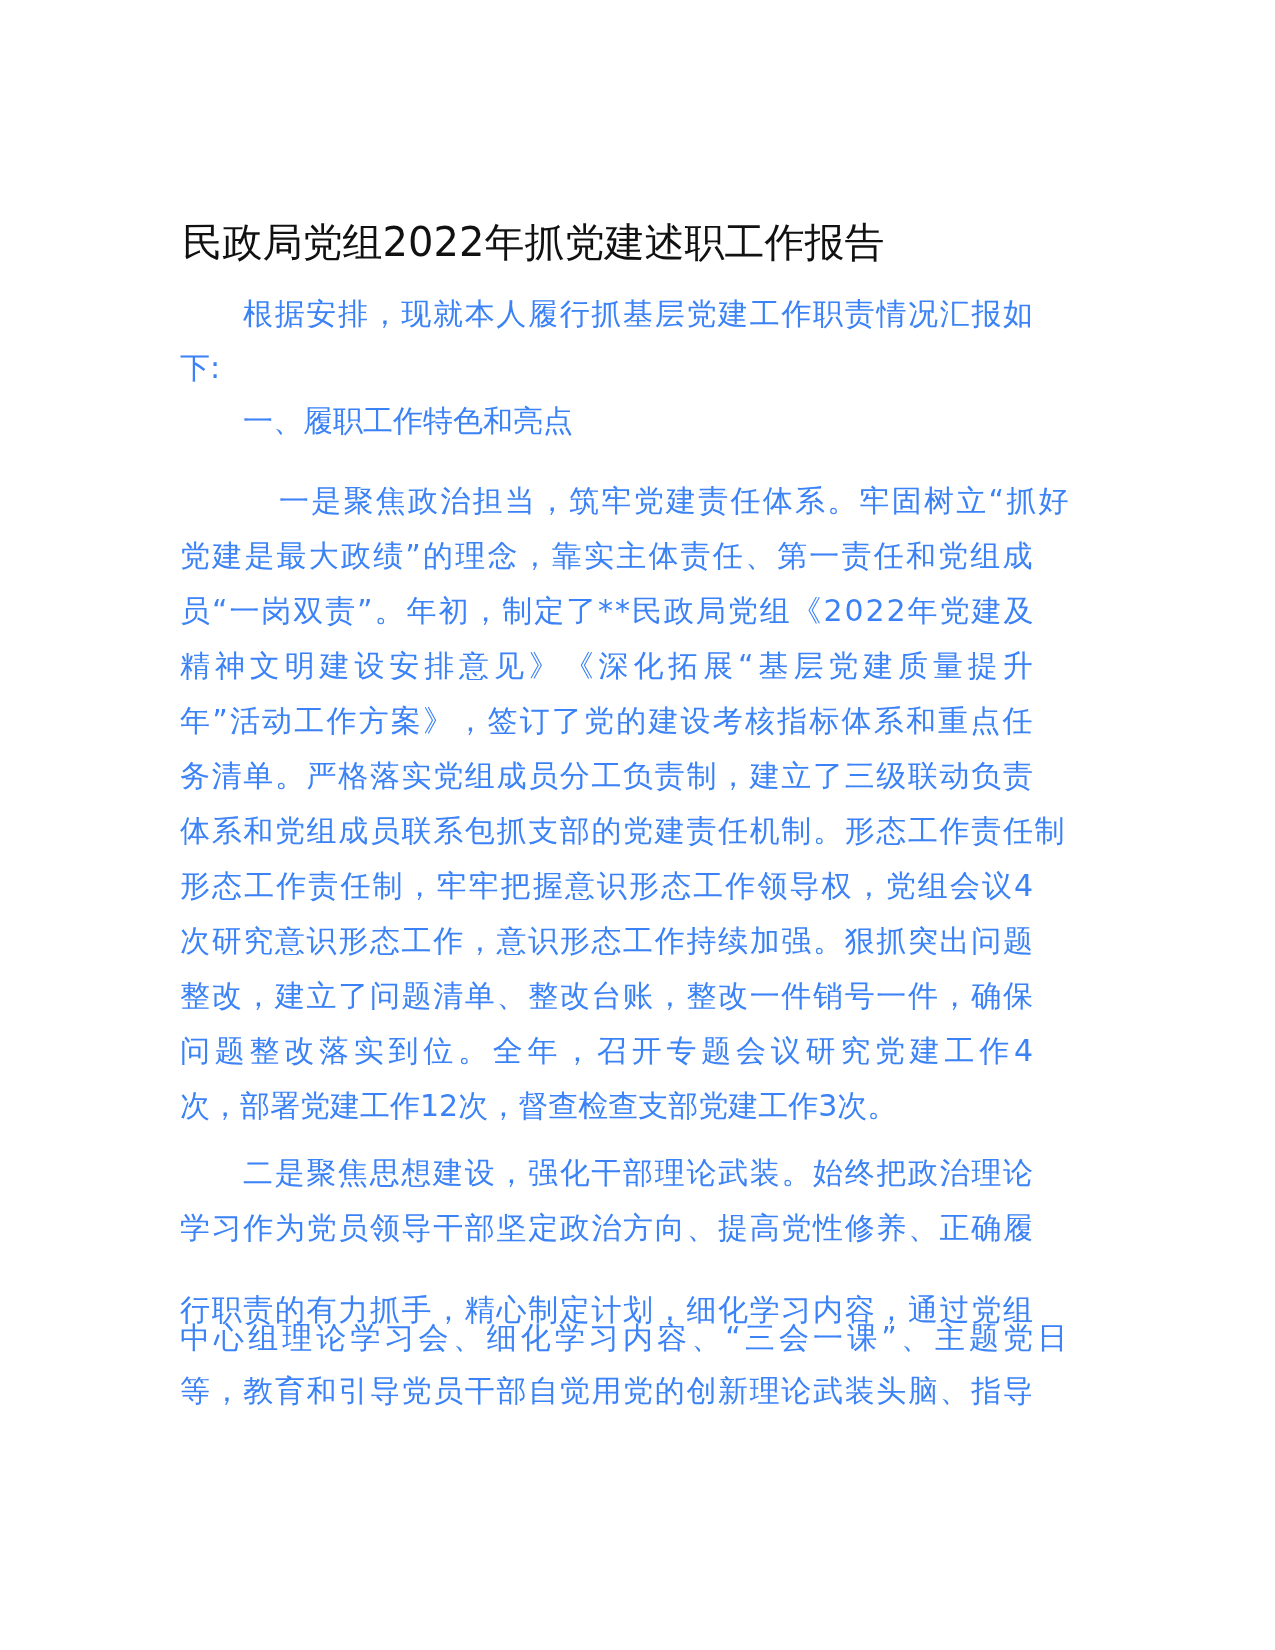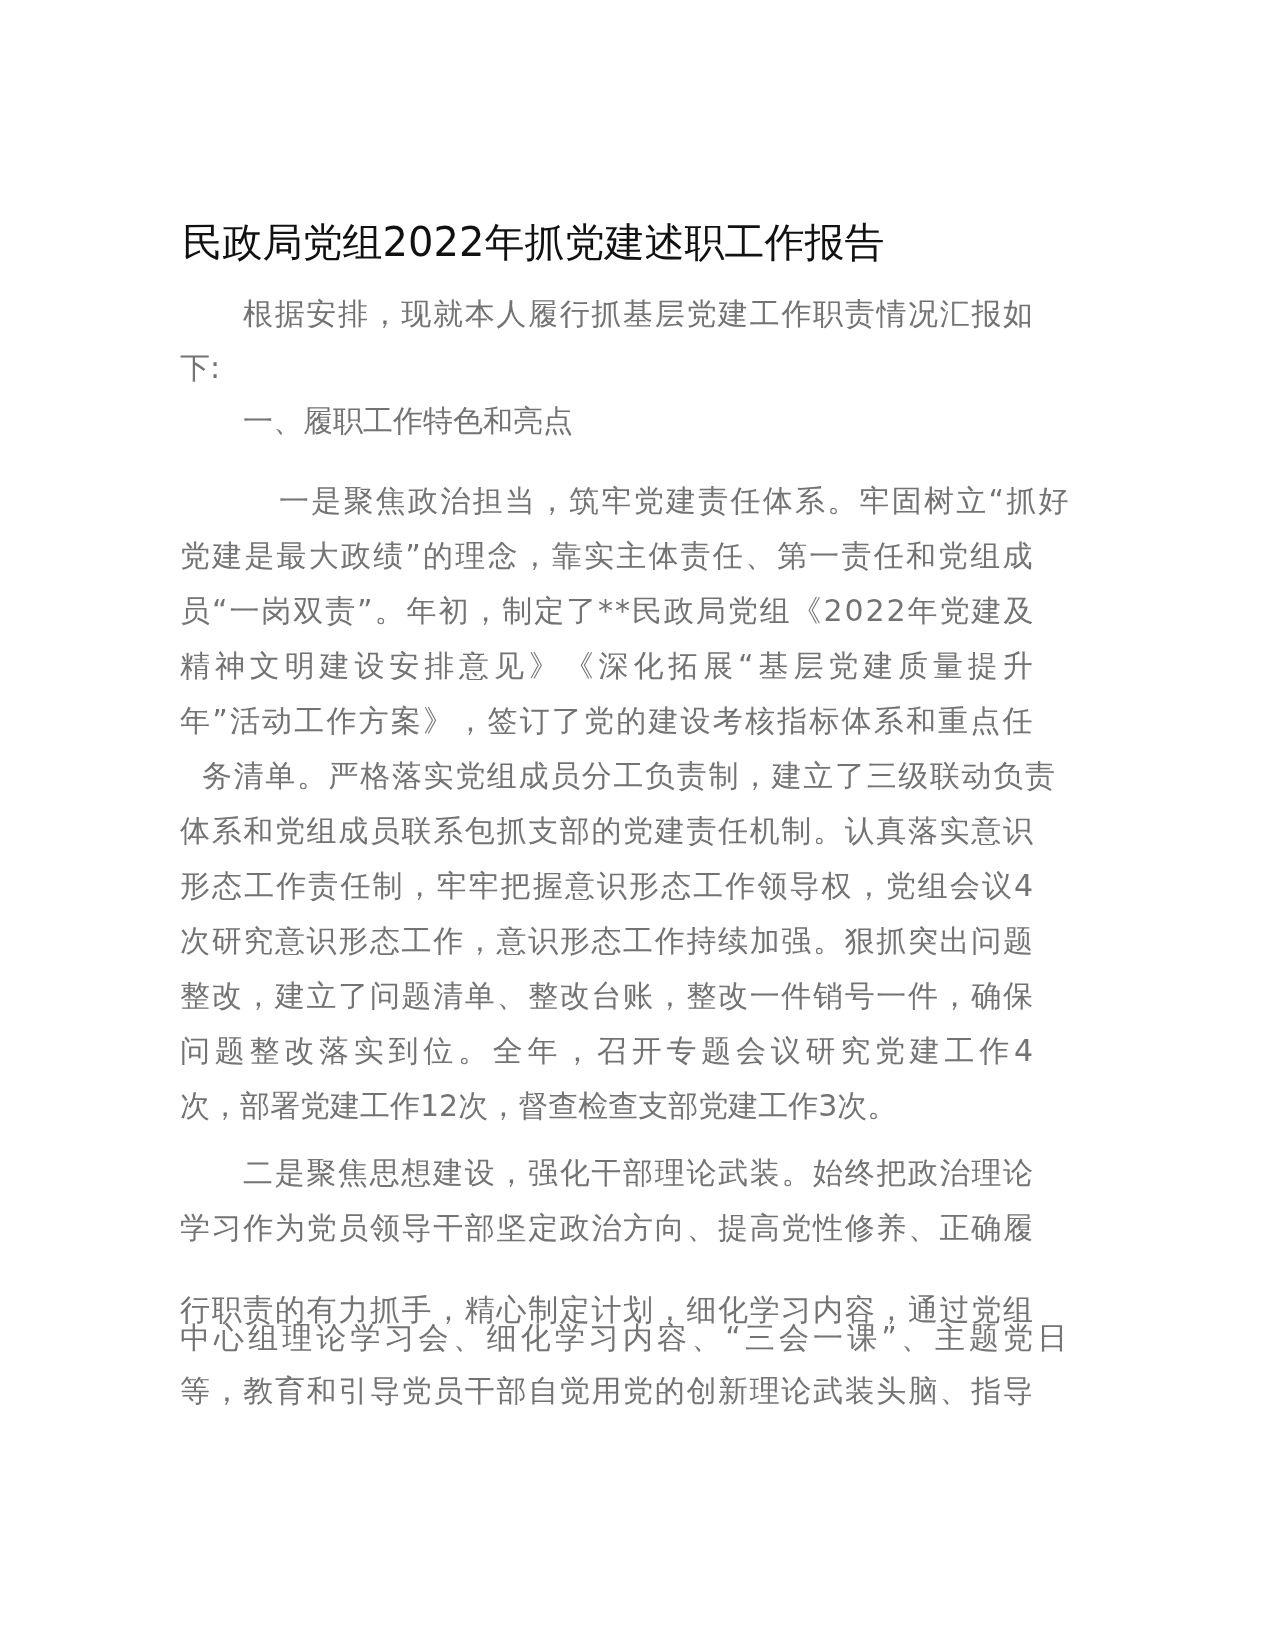--- a/index.html
+++ b/index.html
@@ -2,39 +2,39 @@
 <html><head>
 <meta charset="utf-8">
 <style>
   html, body { margin: 0; padding: 0; background: #ffffff; }
   body { width: 1275px; height: 1650px; position: relative; overflow: hidden;
          font-family: "DejaVu Sans", "Liberation Sans", sans-serif; color: #111; }
   .page { position: absolute; left: 0; top: 0; width: 1275px; height: 1650px; }
   .title { position: absolute; left: 0; width: 1067px; top: 212px; text-align: center;
            font-size: 40px; line-height: 60px; letter-spacing: 0px; color: #111; }
   .line { position: absolute; left: 180px; font-size: 30px; line-height: 44px;
-          white-space: nowrap; color: #737373; }
+          white-space: nowrap; color: #3b82f6; }
   .indent { left: 243px; }
 </style>
 </head>
 <body>
 
 <div class="page">
   <div class="title">民政局党组2022年抓党建述职工作报告</div>
   <div id="body-lines">
       <div class="line indent" style="top: 292px; letter-spacing: 1.67px;">根据安排，现就本人履行抓基层党建工作职责情况汇报如</div>
       <div class="line" style="top: 346px;">下:</div>
       <div class="line indent" style="top: 399px;">一、履职工作特色和亮点</div>
       <div class="line indent" style="top: 479px; letter-spacing: 2.25px; margin-left: 36px;">一是聚焦政治担当，筑牢党建责任体系。牢固树立“抓好</div>
       <div class="line" style="top: 534px; letter-spacing: 2.19px; text-align: right;">党建是最大政绩”的理念，靠实主体责任、第一责任和党组成</div>
       <div class="line" style="top: 589px; letter-spacing: 1.93px;">员“一岗双责”。年初，制定了**民政局党组《2022年党建及</div>
       <div class="line" style="top: 644px; letter-spacing: 4.88px;">精神文明建设安排意见》《深化拓展“基层党建质量提升</div>
       <div class="line" style="top: 699px; letter-spacing: 2.19px;">年”活动工作方案》，签订了党的建设考核指标体系和重点任</div>
-      <div class="line" style="top: 754px; letter-spacing: 1.65px; margin-left: 22px;">务清单。严格落实党组成员分工负责制，建立了三级联动负责</div>
-      <div class="line" style="top: 809px; letter-spacing: 1.65px;">体系和党组成员联系包抓支部的党建责任机制。认真落实意识</div>
+      <div class="line" style="top: 754px; letter-spacing: 1.65px;">务清单。严格落实党组成员分工负责制，建立了三级联动负责</div>
+      <div class="line" style="top: 809px; letter-spacing: 1.65px;">体系和党组成员联系包抓支部的党建责任机制。形态工作责任制</div>
       <div class="line" style="top: 864px; letter-spacing: 2.08px;">形态工作责任制，牢牢把握意识形态工作领导权，党组会议4</div>
       <div class="line" style="top: 919px; letter-spacing: 1.65px;">次研究意识形态工作，意识形态工作持续加强。狠抓突出问题</div>
       <div class="line" style="top: 974px; letter-spacing: 1.65px;">整改，建立了问题清单、整改台账，整改一件销号一件，确保</div>
       <div class="line" style="top: 1029px; letter-spacing: 4.75px;">问题整改落实到位。全年，召开专题会议研究党建工作4</div>
       <div class="line" style="top: 1084px;">次，部署党建工作12次，督查检查支部党建工作3次。</div>
       <div class="line indent" style="top: 1151px; letter-spacing: 1.67px;">二是聚焦思想建设，强化干部理论武装。始终把政治理论</div>
       <div class="line" style="top: 1206px; letter-spacing: 1.65px; text-align: right;">学习作为党员领导干部坚定政治方向、提高党性修养、正确履</div>
       <div class="line" style="top: 1288px; letter-spacing: 1.65px;">行职责的有力抓手，精心制定计划，细化学习内容，通过党组</div>
       <div class="line" style="top: 1316px; letter-spacing: 4.08px;">中心组理论学习会、细化学习内容、“三会一课”、主题党日</div>
       <div class="line" style="top: 1371px; letter-spacing: 1.65px; font-family: Liberation Mono, monospace;">等，教育和引导党员干部自觉用党的创新理论武装头脑、指导</div>

